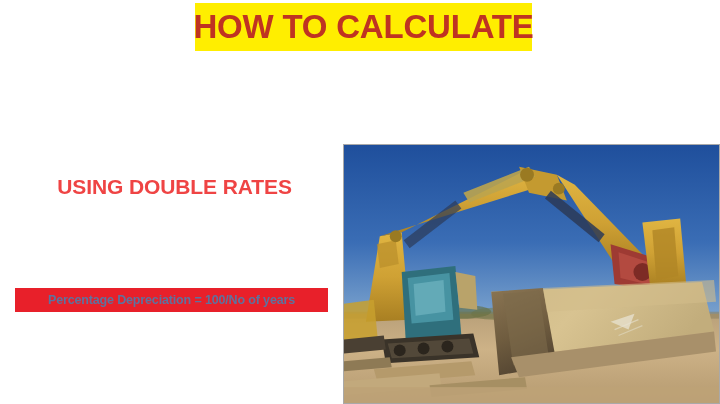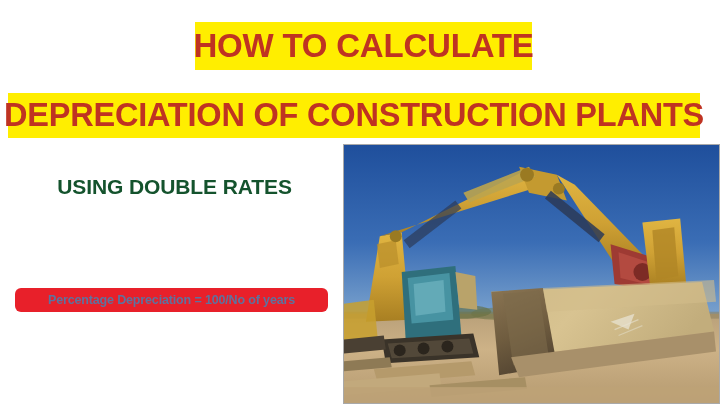--- a/index.html
+++ b/index.html
@@ -23,61 +23,60 @@
     color: #bf3322;
     font-weight: 700;
     white-space: nowrap;
     display: flex;
     align-items: center;
     justify-content: center;
     letter-spacing: -0.2px;
   }
   #title-line1 {
     left: 195px;
-    top: 22px;
+    top: 3px;
     width: 337px;
     height: 48px;
     font-size: 33px;
   }
   #title-line2 {
     left: 8px;
     top: 93px;
     width: 692px;
     height: 45px;
     font-size: 32.5px;
   }
 
   
   #subtitle {
     position: absolute;
     left: 22px;
     top: 172px;
     width: 305px;
     text-align: center;
-    color: #14532d;
+    color: #ef4444;
     font-weight: 700;
     font-size: 21px;
     line-height: 29px;
     letter-spacing: -0.1px;
   }
   #subtitle .ln { display: block; }
 
   
   #formula-bar {
     position: absolute;
     left: 15px;
     top: 288px;
     width: 313px;
     height: 24px;
     background: #e8202a;
     display: flex;
     align-items: center;
     justify-content: center;
     overflow: hidden;
-    border-radius: 6px;
   }
   #formula-text {
     color: #5d739f;
     font-weight: 700;
     font-size: 12.5px;
     white-space: nowrap;
     letter-spacing: -0.15px;
   }
 
   
@@ -96,23 +95,20 @@
 </style>
 </head>
 <body>
 
 <div id="slide">
 
   <div class="hl-bar" id="title-line1">
     <span>HOW TO CALCULATE</span>
   </div>
 
-  <div class="hl-bar" id="title-line2">
-    <span>DEPRECIATION OF CONSTRUCTION PLANTS</span>
-  </div>
 
   <div id="subtitle">
     <span class="ln">USING DOUBLE RATES</span>
   </div>
 
   <div id="formula-bar">
     <span id="formula-text">Percentage Depreciation = 100/No of years</span>
   </div>
 
   <div id="photo">

